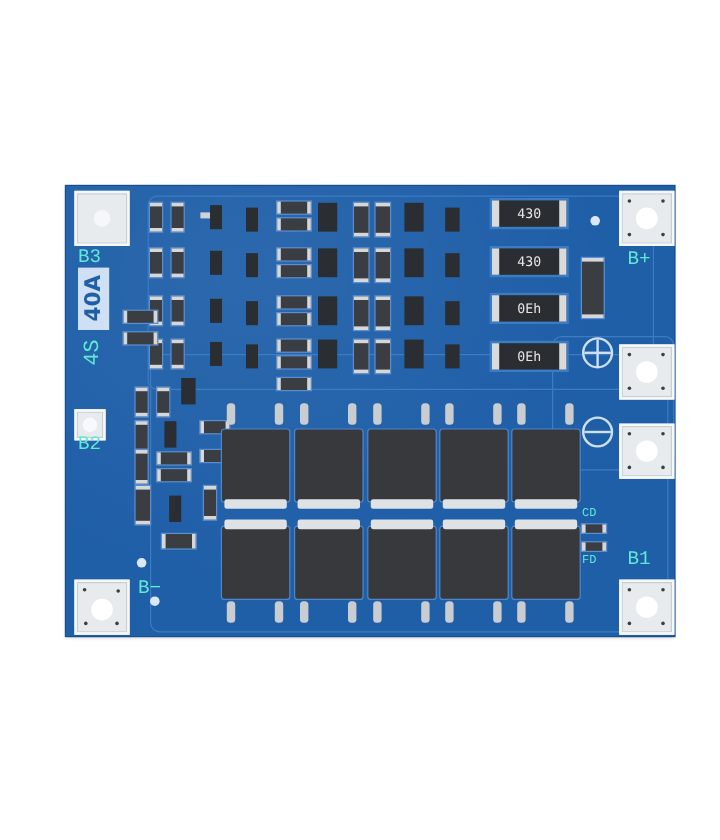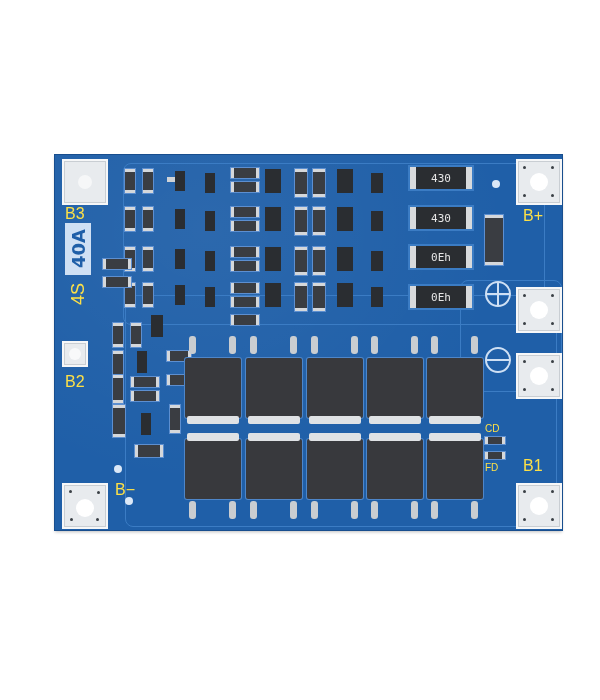--- a/index.html
+++ b/index.html
@@ -5,21 +5,21 @@
   html,body{margin:0;padding:0;background:#ffffff;}
   body{width:600px;height:700px;position:relative;overflow:hidden;font-family:"Liberation Sans",sans-serif;}
   .board{position:absolute;left:55px;top:155px;width:507px;height:375px;background:#1f5fa8;
     box-shadow:0 0 0 1px #184e8e, 0 2px 3px rgba(0,0,0,0.25);}
   .board::before{content:"";position:absolute;inset:0;
     background:radial-gradient(ellipse at 30% 20%, rgba(255,255,255,0.06), rgba(0,0,0,0) 60%);}
   .trace{position:absolute;border:1.5px solid #3b7cc4;border-radius:8px;}
   .pad{position:absolute;background:#e8ebee;border:2px solid #f6f7f8;box-shadow:inset 0 0 0 1px #c9ced3;}
   .pad .hole{position:absolute;background:#ffffff;border-radius:50%;}
   .pad .dot{position:absolute;width:3px;height:3px;border-radius:50%;background:#3a3f45;}
-  .silk{position:absolute;color:#fde047;font-family:Liberation Sans, sans-serif;}
+  .silk{position:absolute;color:#5eead4;font-family:Liberation Mono, monospace;}
   .label-box{position:absolute;background:#cfe0f4;color:#1f5fa8;font-weight:bold;
     font-family:"DejaVu Sans",sans-serif;display:flex;align-items:center;justify-content:center;}
   .res{position:absolute;background:#2a2d31;border-left:6px solid #d8dadc;border-right:6px solid #d8dadc;
     box-shadow:0 0 0 2px #3b7cc4;color:#e6e6e6;font-family:"DejaVu Sans Mono",monospace;
     display:flex;align-items:center;justify-content:center;font-size:11px;}
   .smd{position:absolute;background:#3a3d42;border-top:3px solid #d5d8db;border-bottom:3px solid #d5d8db;box-shadow:0 0 0 1px #5d8fd0;}
   .smdh{position:absolute;background:#3a3d42;border-left:3px solid #d5d8db;border-right:3px solid #d5d8db;box-shadow:0 0 0 1px #5d8fd0;}
   .ic{position:absolute;background:#2a2d31;}
   .lead{position:absolute;background:#cfd3d7;}
   .mos{position:absolute;width:56px;height:60px;background:#38393d;border-radius:2px;box-shadow:0 0 0 1px #4e86c9;}
@@ -73,21 +73,21 @@
   </div>
   <div class="pad" style="left:461px;top:328px;width:42px;height:42px;">
     <div class="hole" style="left:12px;top:12px;width:18px;height:18px;"></div>
     <div class="dot" style="left:5px;top:5px"></div>
     <div class="dot" style="left:33px;top:5px"></div>
     <div class="dot" style="left:5px;top:33px"></div>
     <div class="dot" style="left:33px;top:33px"></div>
   </div>
 
   <div class="silk" style="left:10px;top:50px;font-size:16px;">B3</div>
-  <div class="silk" style="left:10px;top:218px;font-size:16px;">B2</div>
+  <div class="silk" style="left:10px;top:206px;font-size:16px;">B2</div>
   <div class="silk" style="left:60px;top:326px;font-size:16px;">B−</div>
   <div class="silk" style="left:468px;top:52px;font-size:16px;">B+</div>
   <div class="silk" style="left:468px;top:302px;font-size:16px;">B1</div>
   <div class="silk" style="left:430px;top:268px;font-size:10px;">CD</div>
   <div class="silk" style="left:430px;top:307px;font-size:10px;">FD</div>
 
   <div style="position:absolute;left:5px;top:68px;width:34px;height:112px;">
     <div class="label-box" style="left:5px;top:0;width:26px;height:52px;font-size:18px;writing-mode:vertical-rl;transform:rotate(180deg);">40A</div>
     <div class="silk" style="left:8px;top:60px;font-size:18px;writing-mode:vertical-rl;transform:rotate(180deg);">4S</div>
   </div>

